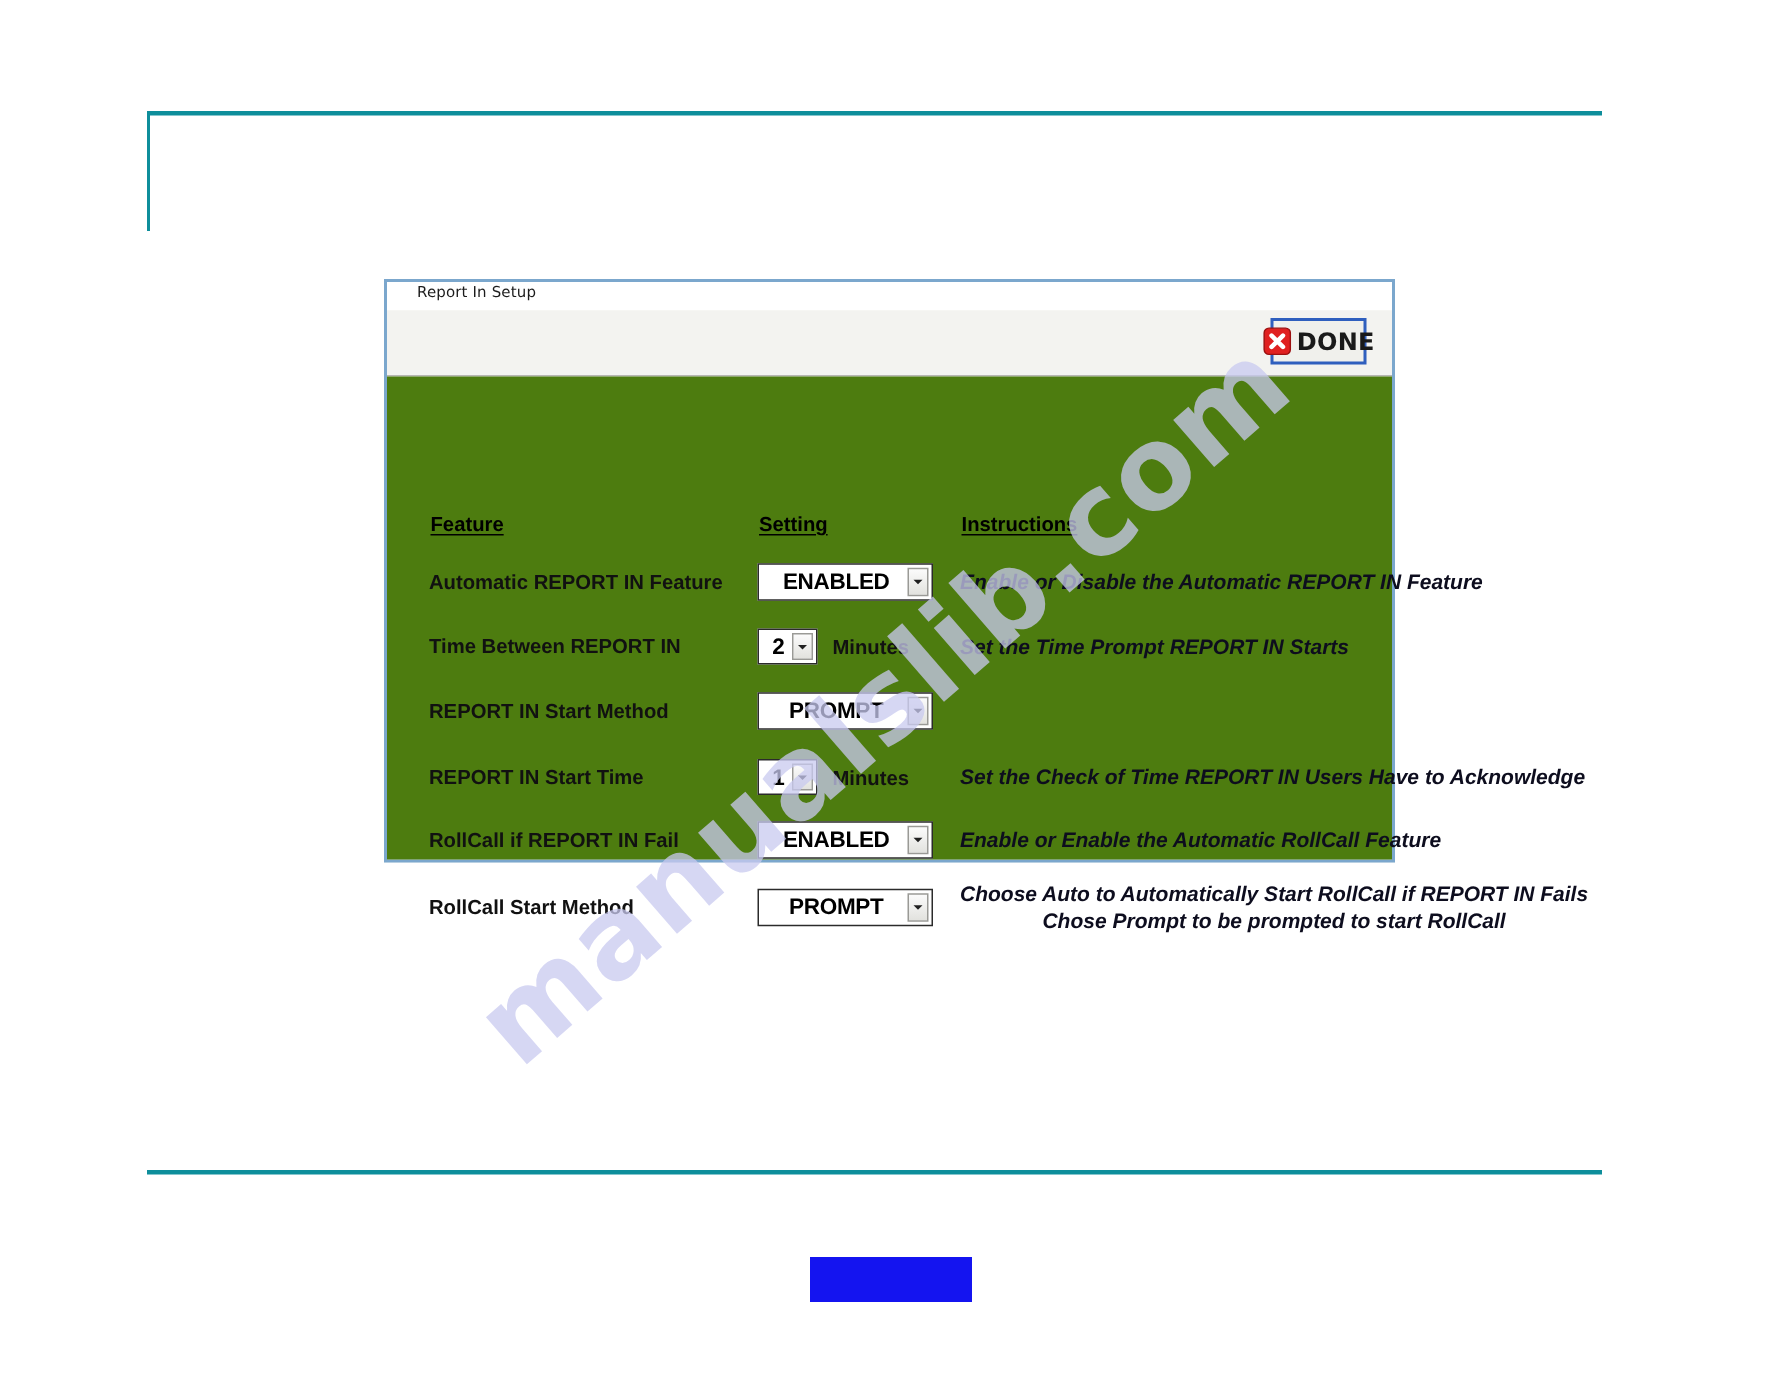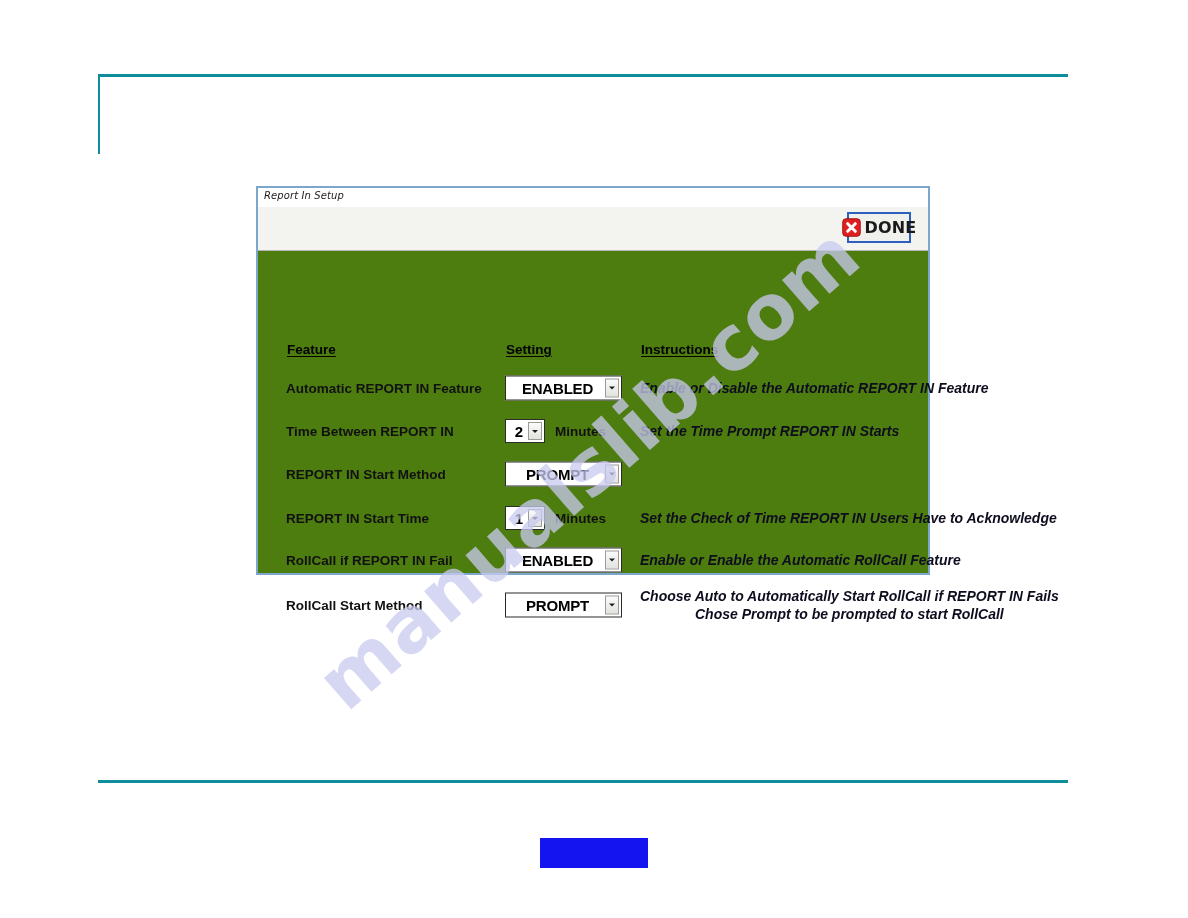--- a/index.html
+++ b/index.html
@@ -88,27 +88,26 @@
     height: 389px;
     background: #f1f1ee;
     border: 2px solid #7ba7cd;
     box-sizing: border-box;
     z-index: 4;
   }
 
   .win-titlebar {
     height: 19px;
     background: #ffffff;
-    padding: 2px 0 0 6px;
+    padding: 2px 0 0 20px;
     box-sizing: border-box;
     font-family: "DejaVu Sans", sans-serif;
     font-size: 10px;
     color: #1c1c1c;
     letter-spacing: 0.1px;
-    font-style: italic;
   }
 
   .win-toolbar {
     position: relative;
     height: 43px;
     background: #f3f3f0;
     border-bottom: 1px solid #b6b6b2;
   }
 
   

